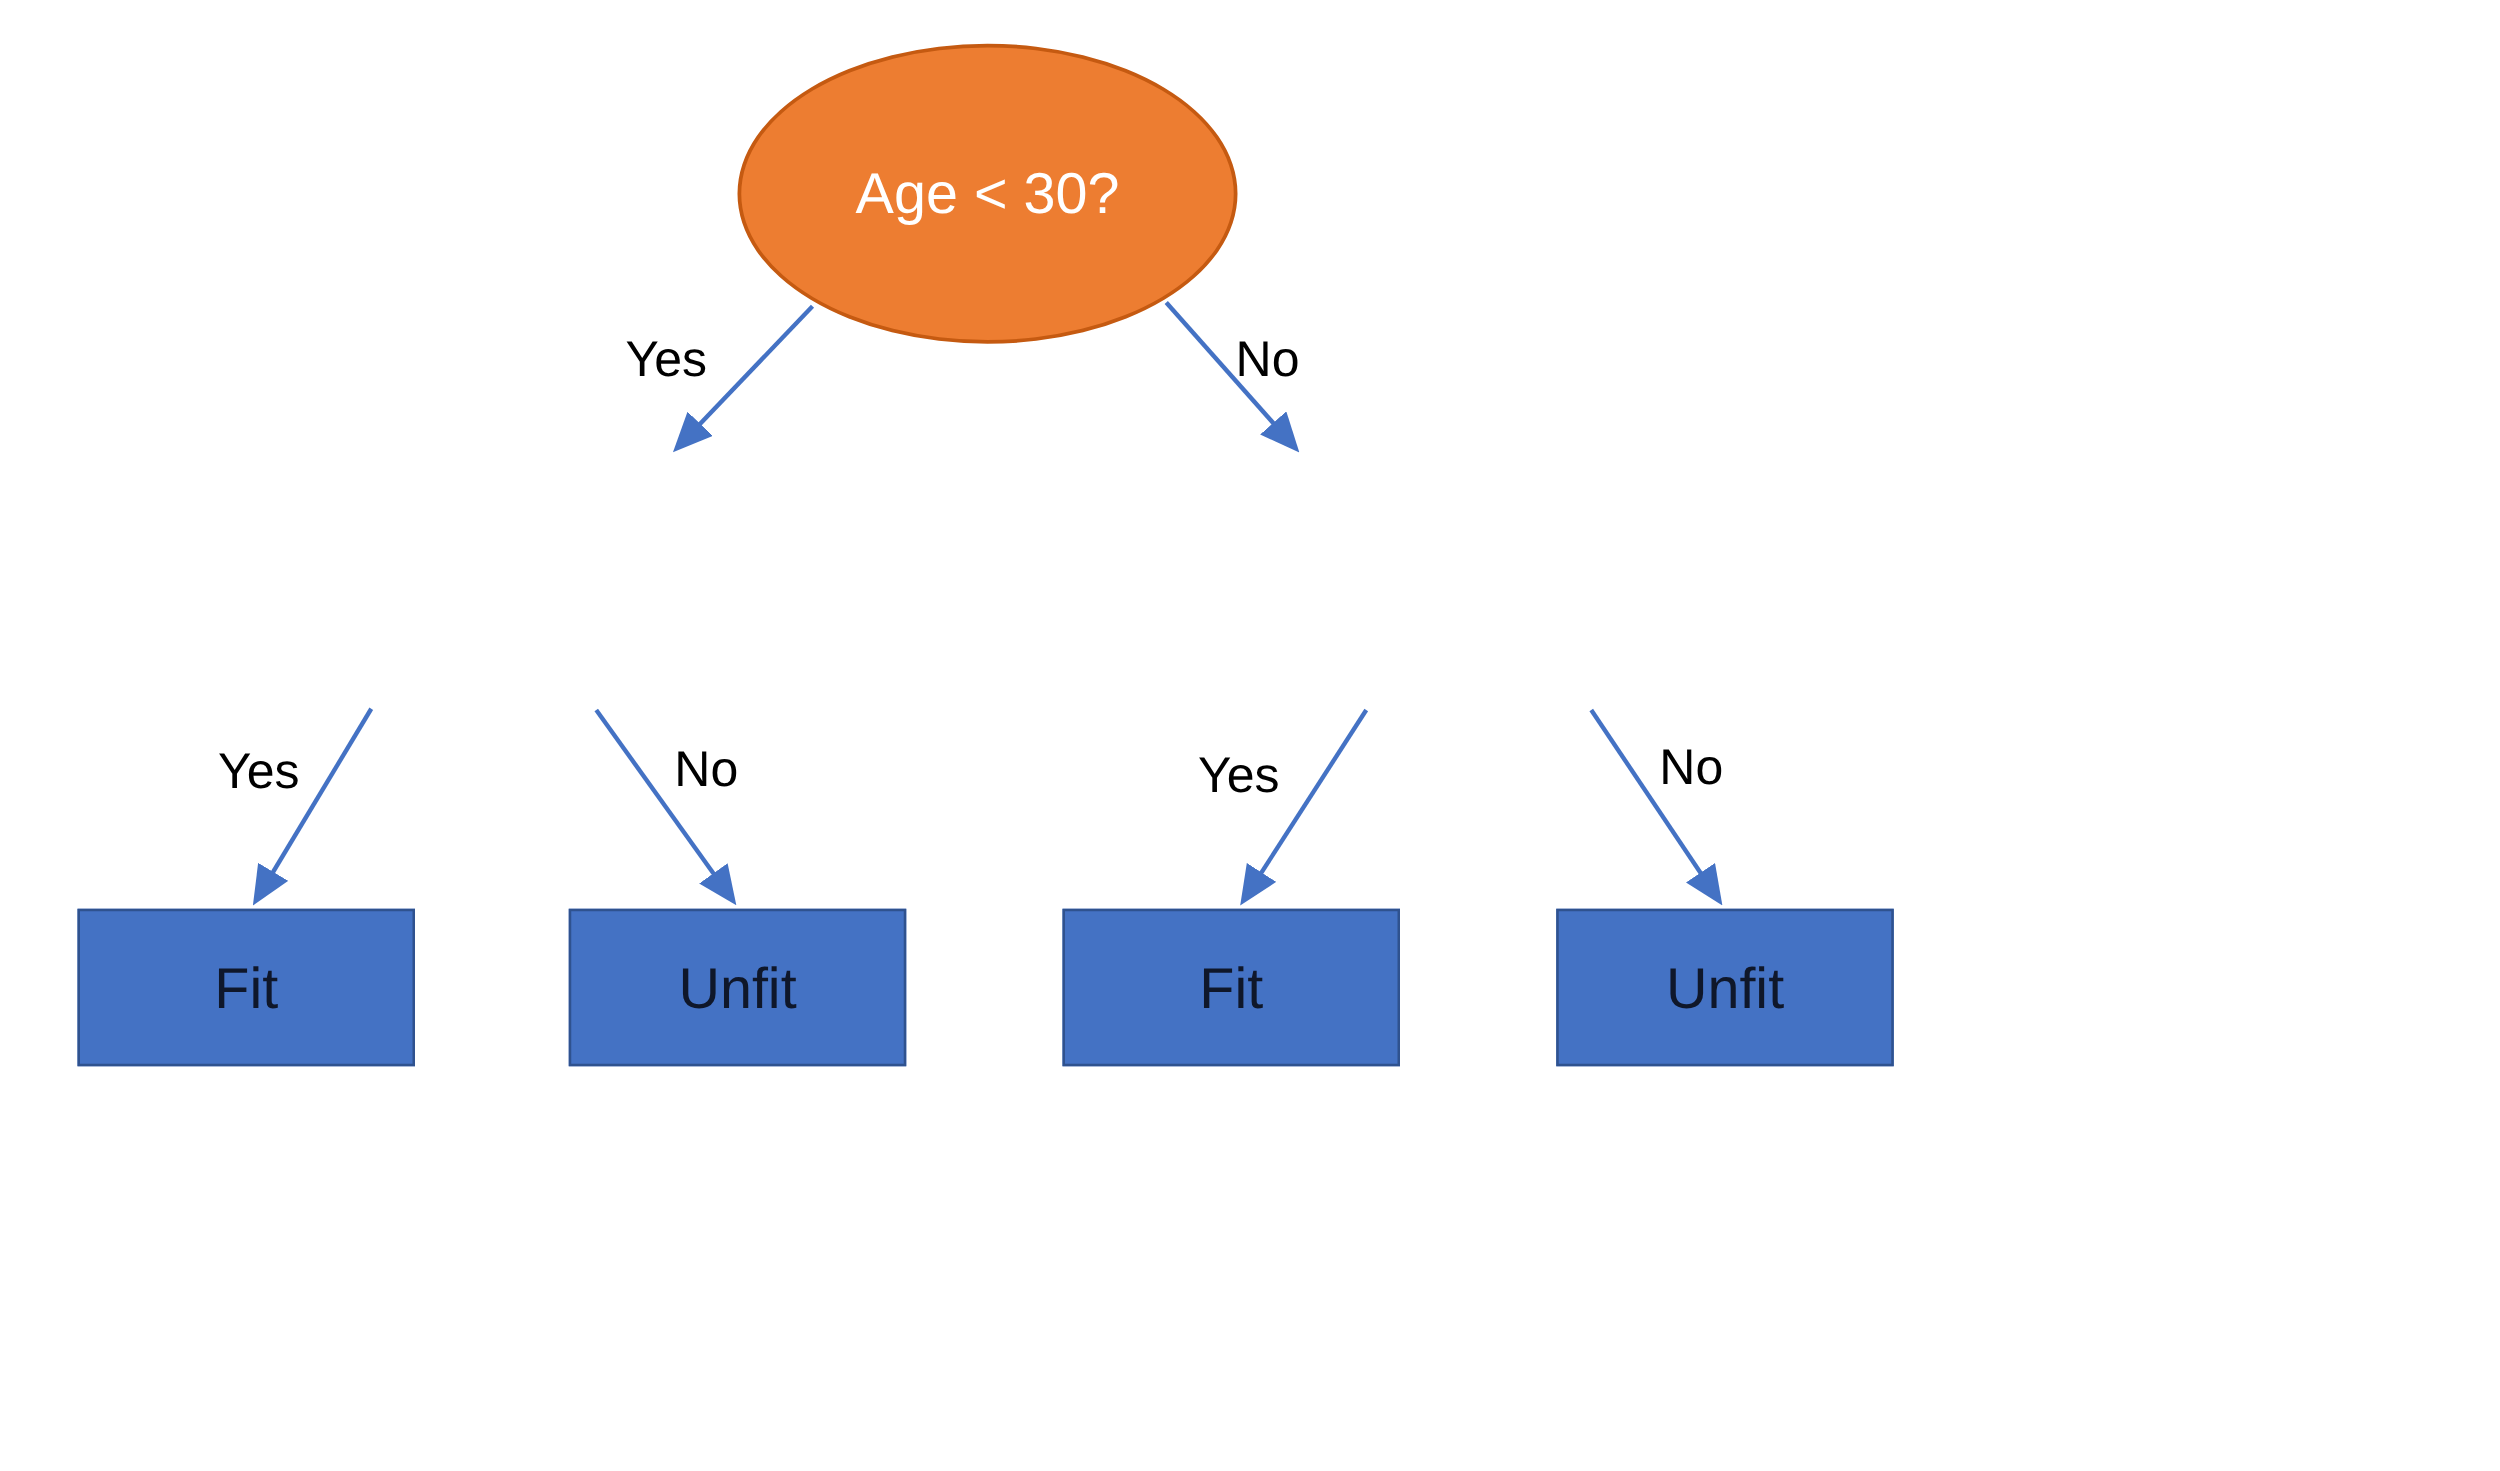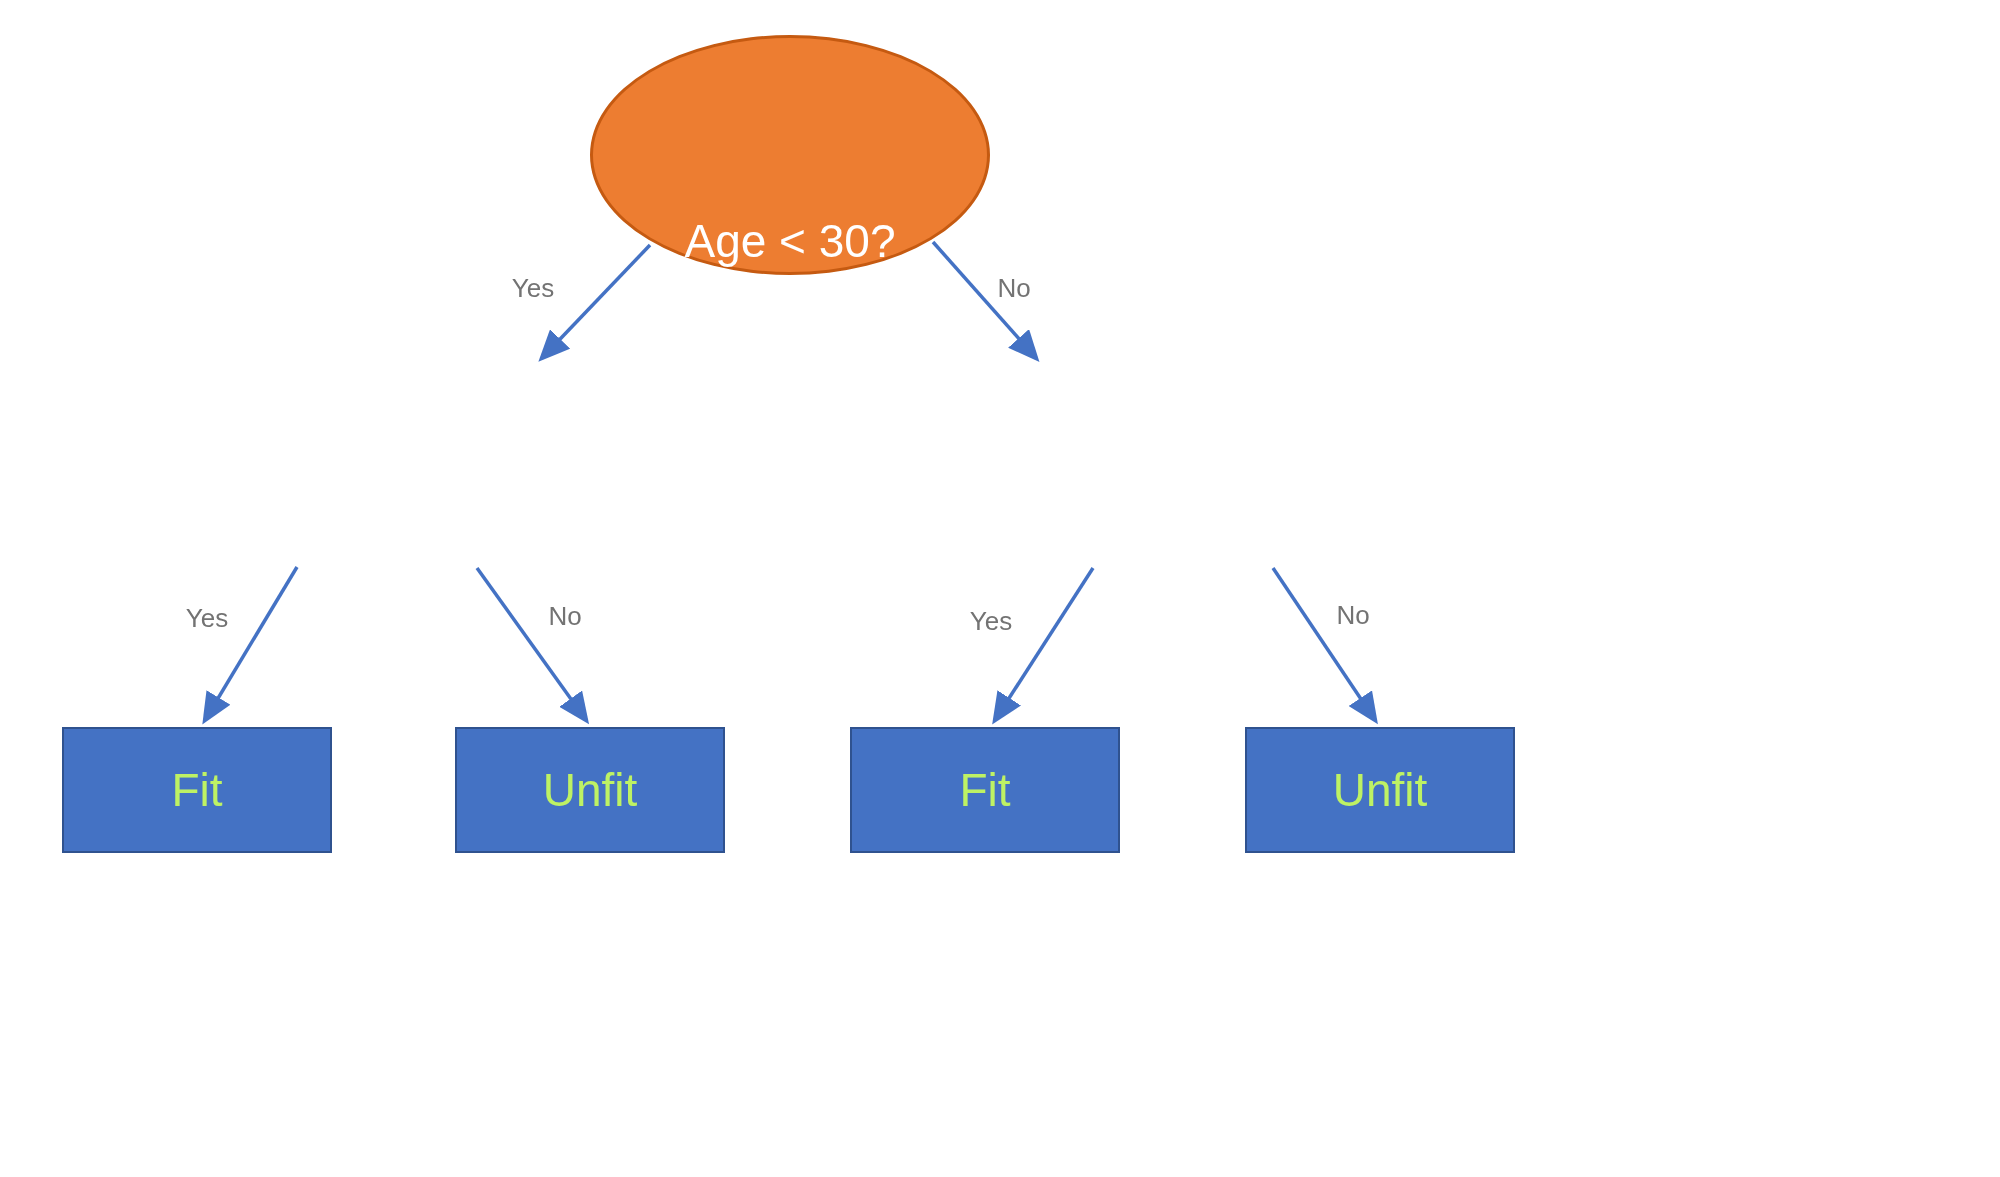--- a/index.html
+++ b/index.html
@@ -22,21 +22,21 @@
     width: 2000px;
     height: 1177px;
     pointer-events: none;
   }
   .node-ellipse {
     position: absolute;
     background: #ED7D31;
     border: 3px solid #C55A11;
     border-radius: 50%;
     display: flex;
-    align-items: flex-end;
+    align-items: center;
     justify-content: center;
     box-sizing: border-box;
   }
   .node-ellipse .node-text {
     color: #ffffff;
     font-size: 46px;
     line-height: 1.3;
     text-align: center;
     max-width: 330px;
   }
@@ -50,33 +50,33 @@
   .leaf-box {
     position: absolute;
     width: 270px;
     height: 126px;
     background: #4472C4;
     border: 2px solid #2F528F;
     box-sizing: border-box;
     display: flex;
     align-items: center;
     justify-content: center;
-    color: #bef264;
+    color: #0f172a;
     font-size: 46px;
   }
   .leaf-fit-left    { left: 62px;   top: 727px; }
   .leaf-unfit-left  { left: 455px;  top: 727px; }
   .leaf-fit-right   { left: 850px;  top: 727px; }
   .leaf-unfit-right { left: 1245px; top: 727px; }
 
   .edge-label {
     position: absolute;
     transform: translate(-50%, -50%);
-    color: #737373;
-    font-size: 26px;
+    color: #000000;
+    font-size: 40px;
     white-space: nowrap;
   }
   .lbl-root-yes { left: 533px;  top: 288px; }
   .lbl-root-no  { left: 1014px; top: 288px; }
   .lbl-eat-yes  { left: 207px;  top: 618px; }
   .lbl-eat-no   { left: 565px;  top: 616px; }
   .lbl-ex-yes   { left: 991px;  top: 621px; }
   .lbl-ex-no    { left: 1353px; top: 615px; }
 </style>
 </head>

